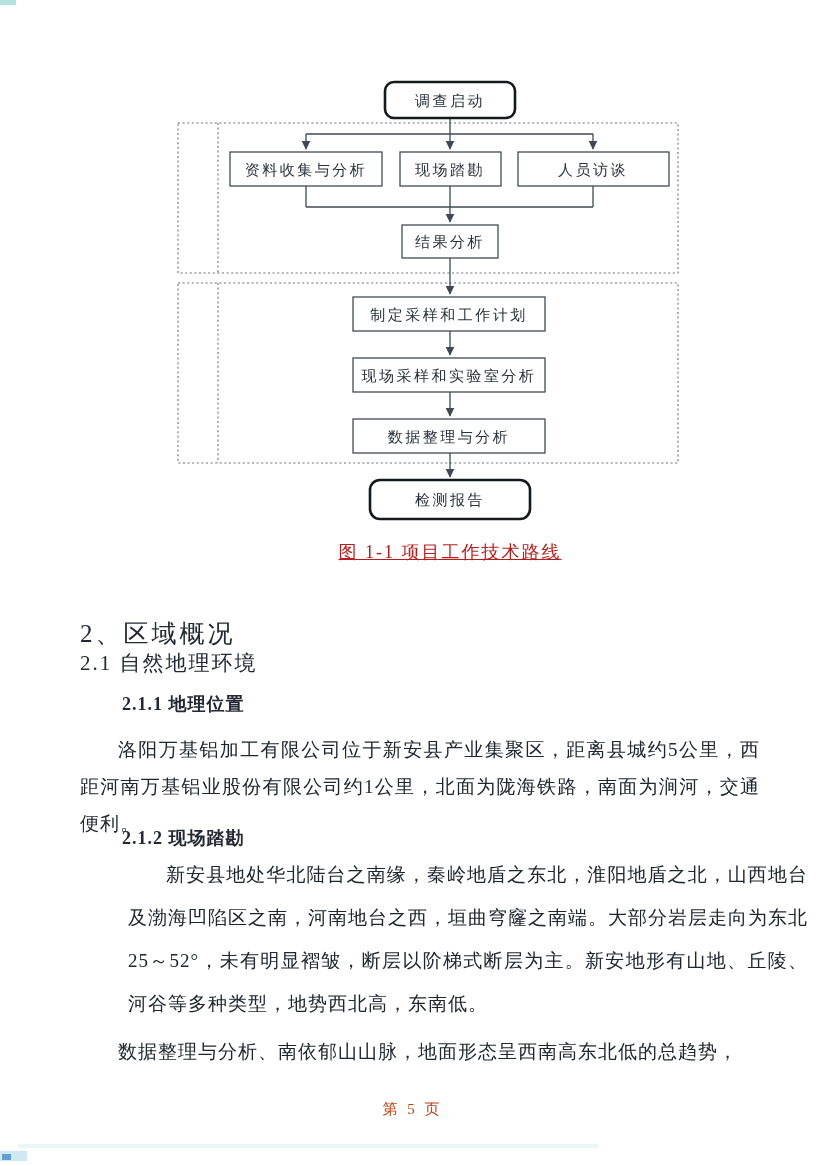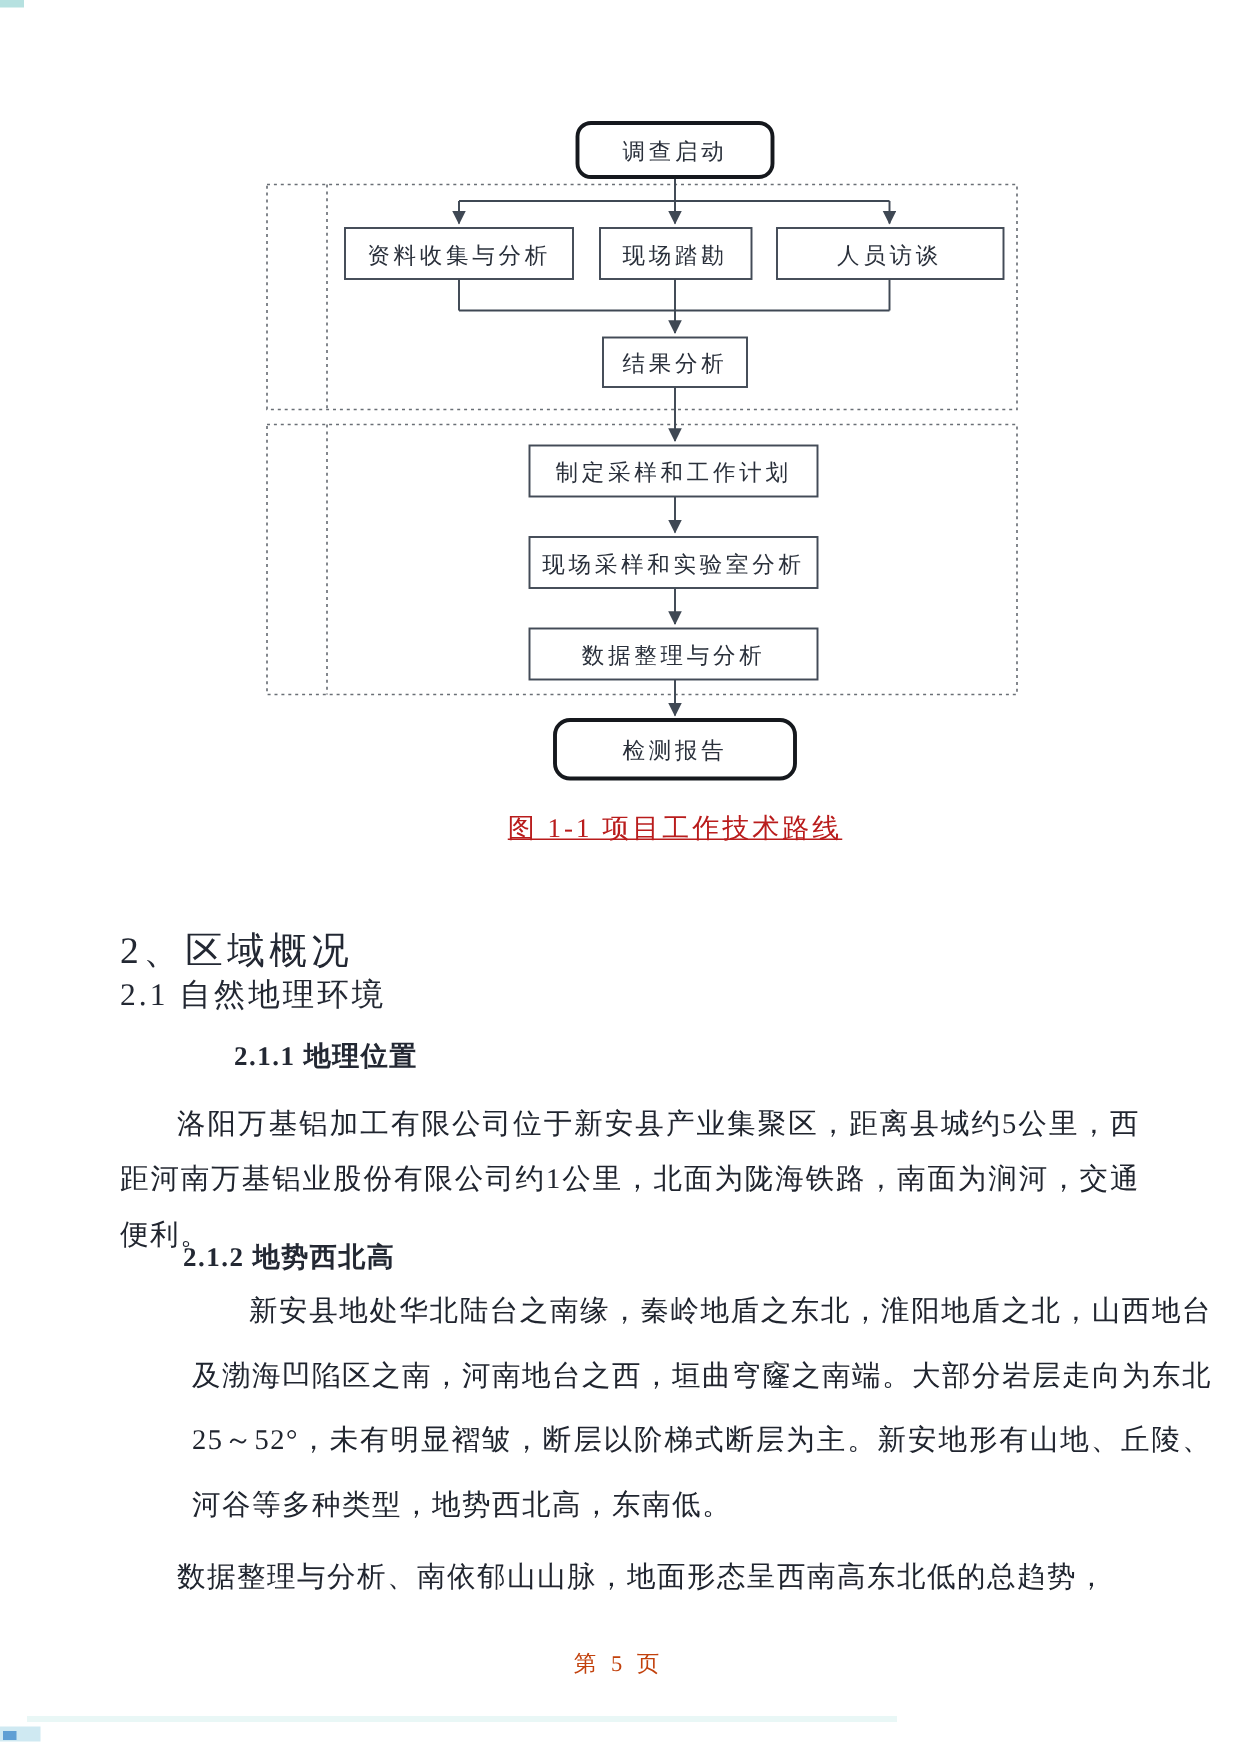--- a/index.html
+++ b/index.html
@@ -13,21 +13,21 @@
   .node-text{font-family:"Liberation Serif","DejaVu Serif",serif;font-size:15px;letter-spacing:2.5px;fill:#2a303b;}
   .proc{fill:#ffffff;stroke:#434b57;stroke-width:1.3;}
   .term{fill:#ffffff;stroke:#15181d;stroke-width:2.6;}
   .conn{stroke:#3f4854;stroke-width:1.3;fill:none;}
   .dash{fill:none;stroke:#6a6f76;stroke-width:1.1;stroke-dasharray:2 2.6;}
   
   .caption{left:78px;top:540px;width:744px;text-align:center;font-size:18px;letter-spacing:2px;color:#b91c1c;text-decoration:underline;}
   .h1{left:80px;top:598px;font-size:25px;font-weight:normal;letter-spacing:3px;margin-top:19px;}
   .h2{left:80px;top:649px;font-size:21px;font-weight:normal;letter-spacing:2px;}
   .h3{font-size:18px;font-weight:bold;letter-spacing:1px;}
-  .h3a{left:122px;top:692px;margin-left:34px;}
+  .h3a{left:122px;top:692px;}
   .h3b{left:122px;top:826px;}
   .para{left:80px;width:680px;font-size:19px;letter-spacing:1px;text-align:justify;color:#20252f;}
   .p1{top:731px;line-height:37px;text-indent:2em;}
   .p2{top:853px;line-height:43px;text-indent:2em;margin-left:48px;}
   .p3{top:1030px;line-height:43px;text-indent:2em;}
   .footer{left:0;top:1100px;width:825px;text-align:center;font-size:15px;letter-spacing:3px;color:#c2410c;}
   
   .artifact-top-left{left:0;top:0;width:16px;height:5px;background:#a9dcda;opacity:.85;}
   .artifact-band{left:18px;top:1144px;width:580px;height:4px;background:#e9f7f6;}
   .artifact-bottom-left{left:0;top:1151px;width:27px;height:10px;background:#cfe9f2;}
@@ -106,21 +106,21 @@
     <text class="node-text" x="450" y="505" text-anchor="middle">检测报告</text>
   </g>
 </svg>
 
 <div class="abs caption">图 1-1 项目工作技术路线</div>
 
 <div class="abs h1">2、区域概况</div>
 <div class="abs h2">2.1 自然地理环境</div>
 <div class="abs h3 h3a">2.1.1 地理位置</div>
 <div class="abs para p1">洛阳万基铝加工有限公司位于新安县产业集聚区，距离县城约5公里，西距河南万基铝业股份有限公司约1公里，北面为陇海铁路，南面为涧河，交通便利。</div>
-<div class="abs h3 h3b">2.1.2 地势西北高</div>
+<div class="abs h3 h3b">2.1.2 现场踏勘</div>
 <div class="abs para p2">新安县地处华北陆台之南缘，秦岭地盾之东北，淮阳地盾之北，山西地台及渤海凹陷区之南，河南地台之西，垣曲穹窿之南端。大部分岩层走向为东北25～52°，未有明显褶皱，断层以阶梯式断层为主。新安地形有山地、丘陵、河谷等多种类型，地势西北高，东南低。</div>
 <div class="abs para p3">数据整理与分析、南依郁山山脉，地面形态呈西南高东北低的总趋势，</div>
 
 <div class="abs footer">第 5 页</div>
 
 <div class="abs artifact-top-left"></div>
 <div class="abs artifact-band"></div>
 <div class="abs artifact-bottom-left"></div>
 <div class="abs artifact-bottom-dot"></div>
 

